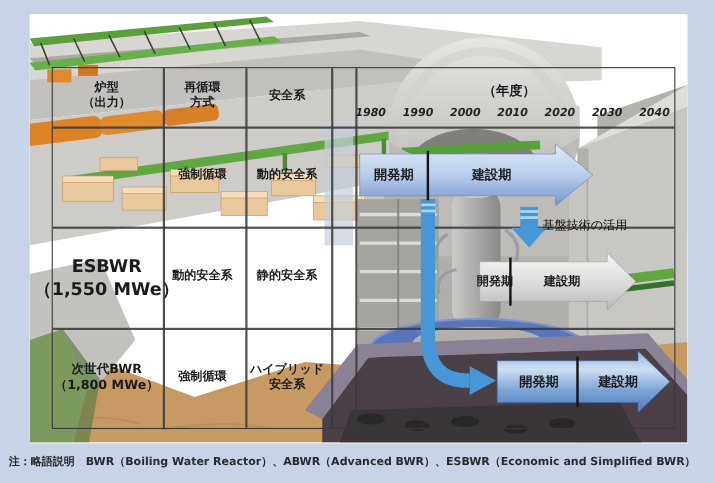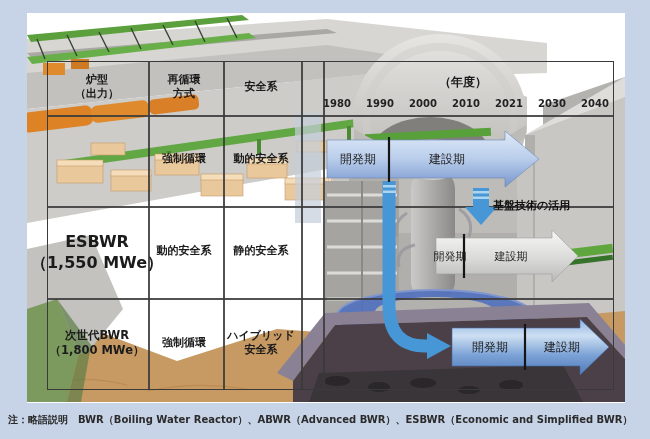--- a/index.html
+++ b/index.html
@@ -7,26 +7,26 @@
   #stage{position:relative;width:650px;height:439px;background:#c7d3e6;overflow:hidden;}
   #art{position:absolute;left:27px;top:13px;width:598px;height:390px;background:#ffffff;overflow:hidden;}
   #art svg{position:absolute;left:0;top:0;}
   
   #grid{position:absolute;left:20px;top:48px;width:567px;height:329px;border:1.6px solid #3a3a3a;box-sizing:border-box;}
   .vline{position:absolute;top:0;bottom:0;width:1.5px;background:#3a3a3a;opacity:.88;}
   .hline{position:absolute;left:0;right:0;height:1.5px;background:#3a3a3a;opacity:.88;}
   .ctext{position:absolute;transform:translate(-50%,-50%);text-align:center;font-weight:bold;
          color:#1b1b1b;font-size:11px;line-height:1.3;white-space:nowrap;}
   .ctext span{display:block;}
-  .year{position:absolute;transform:translate(-50%,-50%);font-size:10px;font-weight:bold;color:#222;}
-  .alabel{position:absolute;transform:translate(-50%,-50%);font-size:12px;font-weight:normal;
+  .year{position:absolute;transform:translate(-50%,-50%);font-size:10px;font-weight:bold;color:#222;font-style:italic;}
+  .alabel{position:absolute;transform:translate(-50%,-50%);font-size:12px;font-weight:bold;
           color:#1c1c1c;white-space:nowrap;}
   .alabel.small{font-size:11px;}
   #baseTech{position:absolute;left:466px;top:192px;transform:translateY(-50%);
-            font-size:11px;font-weight:bold;color:#111;white-space:nowrap;}
+            font-size:11px;font-weight:normal;color:#111;white-space:nowrap;}
   #note{position:absolute;left:8px;top:413px;font-size:10px;font-weight:bold;color:#2b2b2b;white-space:nowrap;}
 </style>
 </head>
 <body>
 
 <div id="stage">
   <div id="art">
 
     <svg width="598" height="390" viewBox="0 0 598 390">
       <defs>
@@ -162,21 +162,21 @@
     <div class="ctext" style="left:234px;top:74px">
       <span>安全系</span>
     </div>
     <div class="ctext" style="left:436px;top:70px;font-size:12px">
       <span>（年度）</span>
     </div>
     <div class="year" style="left:310px;top:90px">1980</div>
     <div class="year" style="left:353px;top:90px">1990</div>
     <div class="year" style="left:396px;top:90px">2000</div>
     <div class="year" style="left:439px;top:90px">2010</div>
-    <div class="year" style="left:482px;top:90px">2021</div>
+    <div class="year" style="left:482px;top:90px">2020</div>
     <div class="year" style="left:525px;top:90px">2030</div>
     <div class="year" style="left:568px;top:90px">2040</div>
 
     <div class="ctext" style="left:157px;top:146px">
       <span>強制循環</span>
     </div>
     <div class="ctext" style="left:234px;top:146px">
       <span>動的安全系</span>
     </div>
 

